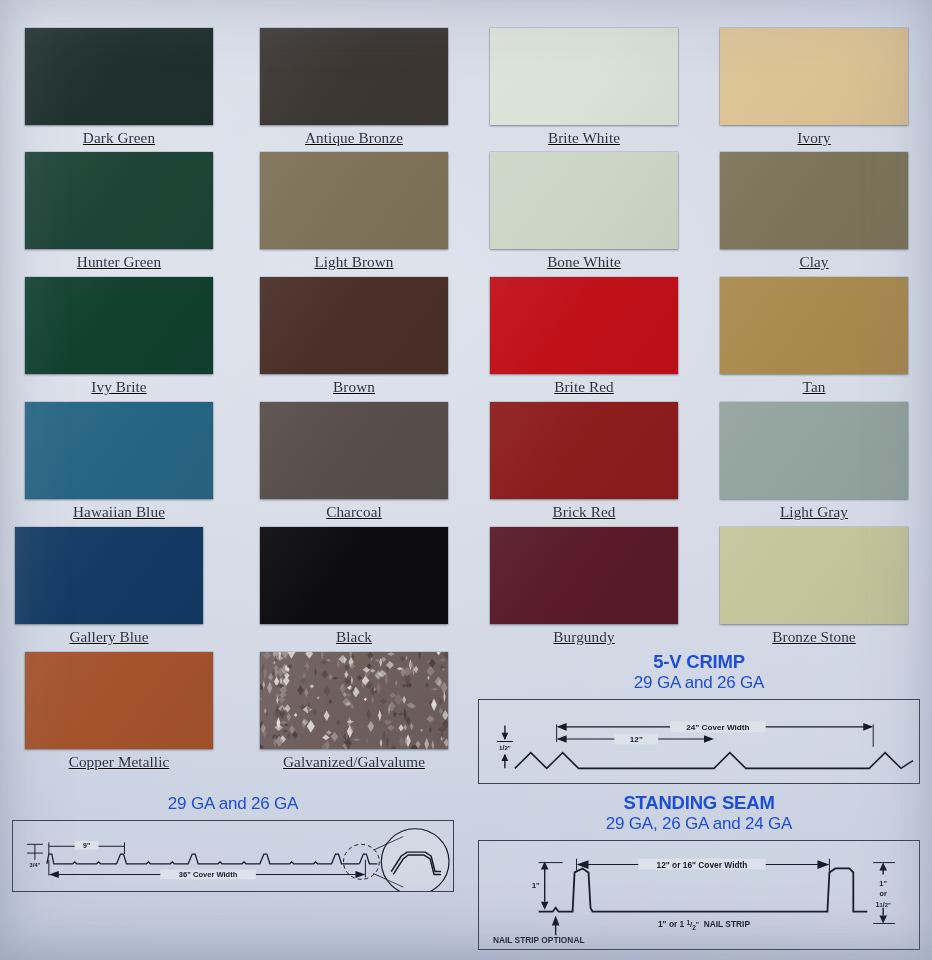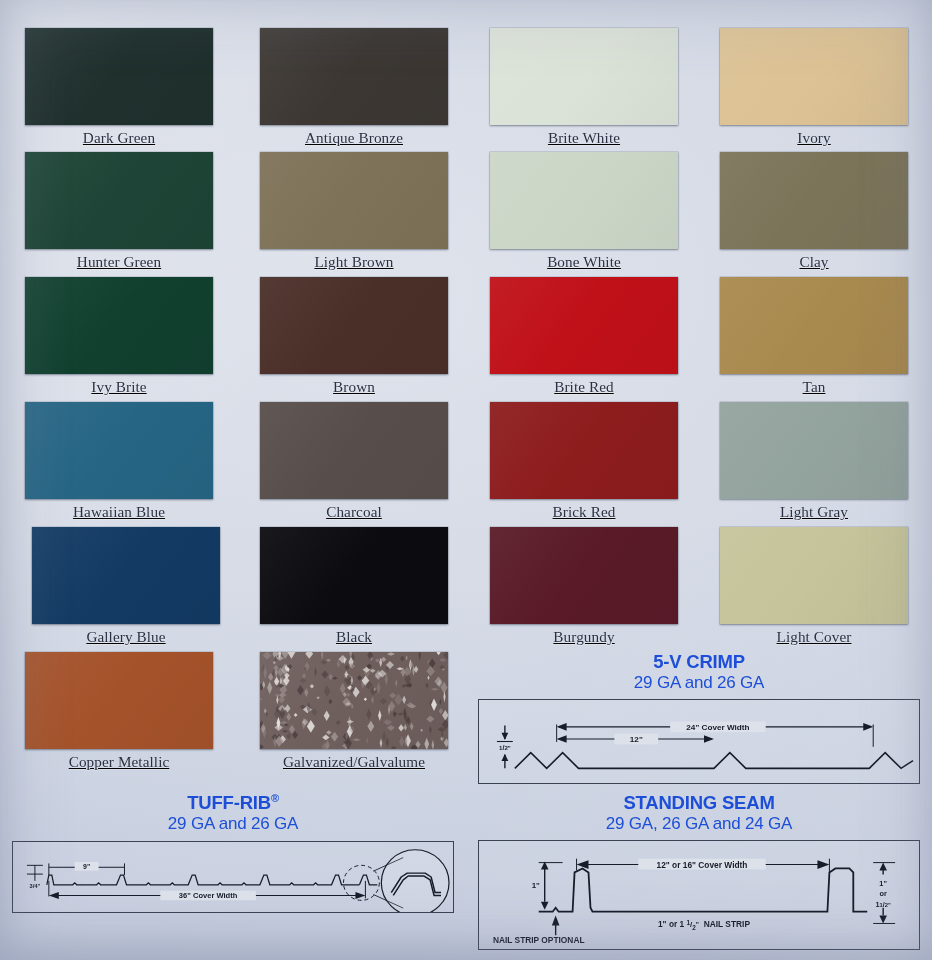--- a/index.html
+++ b/index.html
@@ -66,21 +66,21 @@
       <div class="chip-label">Hunter Green</div>
     </div>
     <div class="swatch-cell" style="left: 25px; top: 277px;">
       <div class="chip" style="background-color: rgb(17, 64, 47);"></div>
       <div class="chip-label">Ivy Brite</div>
     </div>
     <div class="swatch-cell" style="left: 25px; top: 402px;">
       <div class="chip" style="background-color: rgb(38, 101, 132);"></div>
       <div class="chip-label">Hawaiian Blue</div>
     </div>
-    <div class="swatch-cell" style="left: 32px; top: 527px;">
+    <div class="swatch-cell" style="left: 15px; top: 527px;">
       <div class="chip" style="background-color: rgb(18, 58, 99);"></div>
       <div class="chip-label">Gallery Blue</div>
     </div>
     <div class="swatch-cell" style="left: 25px; top: 652px;">
       <div class="chip" style="background-color: rgb(164, 82, 42);"></div>
       <div class="chip-label">Copper Metallic</div>
     </div>
     <div class="swatch-cell" style="left: 260px; top: 28px;">
       <div class="chip" style="background-color: rgb(60, 55, 51);"></div>
       <div class="chip-label">Antique Bronze</div>
@@ -369,21 +369,21 @@
     <div class="swatch-cell" style="left: 720px; top: 277px;">
       <div class="chip" style="background-color: rgb(169, 138, 78);"></div>
       <div class="chip-label">Tan</div>
     </div>
     <div class="swatch-cell" style="left: 720px; top: 402px;">
       <div class="chip" style="background-color: rgb(147, 163, 157);"></div>
       <div class="chip-label">Light Gray</div>
     </div>
     <div class="swatch-cell" style="left: 720px; top: 527px;">
       <div class="chip" style="background-color: rgb(197, 196, 154);"></div>
-      <div class="chip-label">Light Cover</div>
+      <div class="chip-label">Bronze Stone</div>
     </div>
   </div>
 
 <div class="diagram" style="left:466px; top:652px; width:466px;">
   <div class="diag-title">
     <span class="t1">5-V CRIMP</span>
     <span class="t2">29 GA and 26 GA</span>
   </div>
   <div class="diag-box" style="margin:6px 12px 0 12px; height:85px;">
     <svg viewBox="0 0 442 85" preserveAspectRatio="none">
@@ -411,21 +411,20 @@
       <rect x="136" y="34.5" width="44" height="11" fill="#dde1ea"></rect>
       <text class="dtxt" x="158" y="43" font-size="8.2" text-anchor="middle">12"</text>
 
       <polyline points="36,70 52,54 68,70 84,54 100,70 236,70 236,70 252,54 268,70 392,70 392,70 408,54 424,70 436,62" fill="none" stroke="#171c29" stroke-width="1.6" stroke-linejoin="miter"></polyline>
     </svg>
   </div>
 </div>
 
 <div class="diagram" style="left:0px; top:793px; width:466px;">
   <div class="diag-title">
-    <span class="t1"><span>TUFF-RIB</span><span class="reg">®</span></span>
     <span class="t2">29 GA and 26 GA</span>
   </div>
   <div class="diag-box" style="margin:6px 12px 0 12px; height:72px;">
     <svg viewBox="0 0 442 72" preserveAspectRatio="none">
 
       <line x1="14" y1="24" x2="30" y2="24" stroke="#171c29" stroke-width="1"></line>
       <line x1="22" y1="24" x2="22" y2="33" stroke="#171c29" stroke-width="1"></line>
       <line x1="14" y1="33" x2="30" y2="33" stroke="#171c29" stroke-width="1"></line>
       <line x1="22" y1="33" x2="22" y2="40" stroke="#171c29" stroke-width="1"></line>
       <text class="dtxt" x="22" y="47" font-size="6.2" text-anchor="middle">

